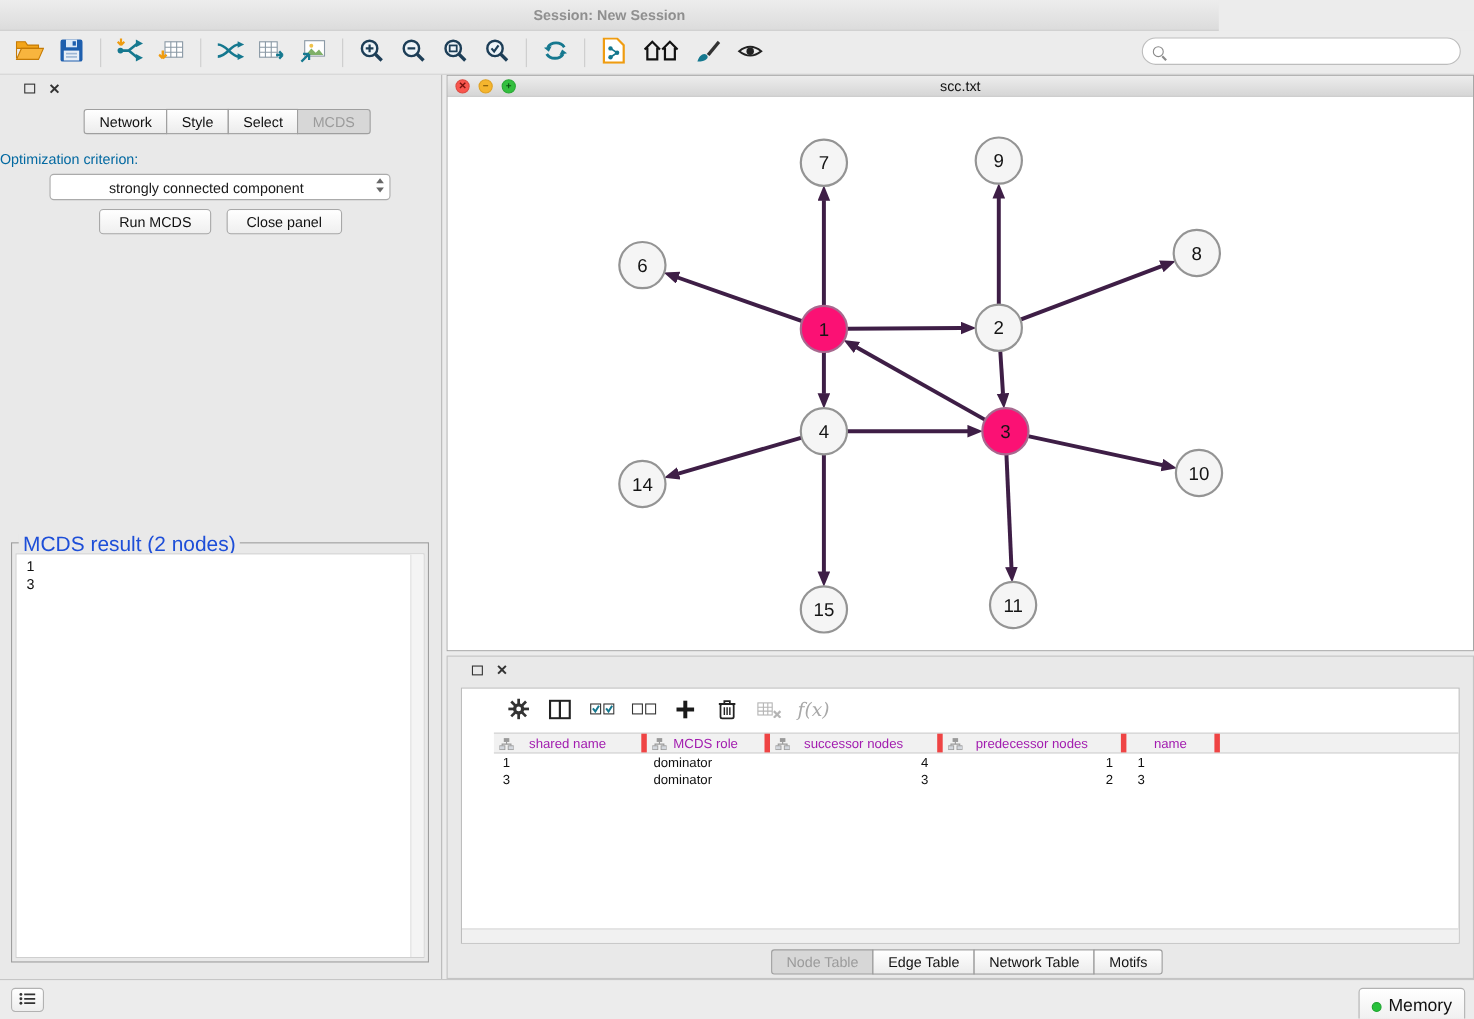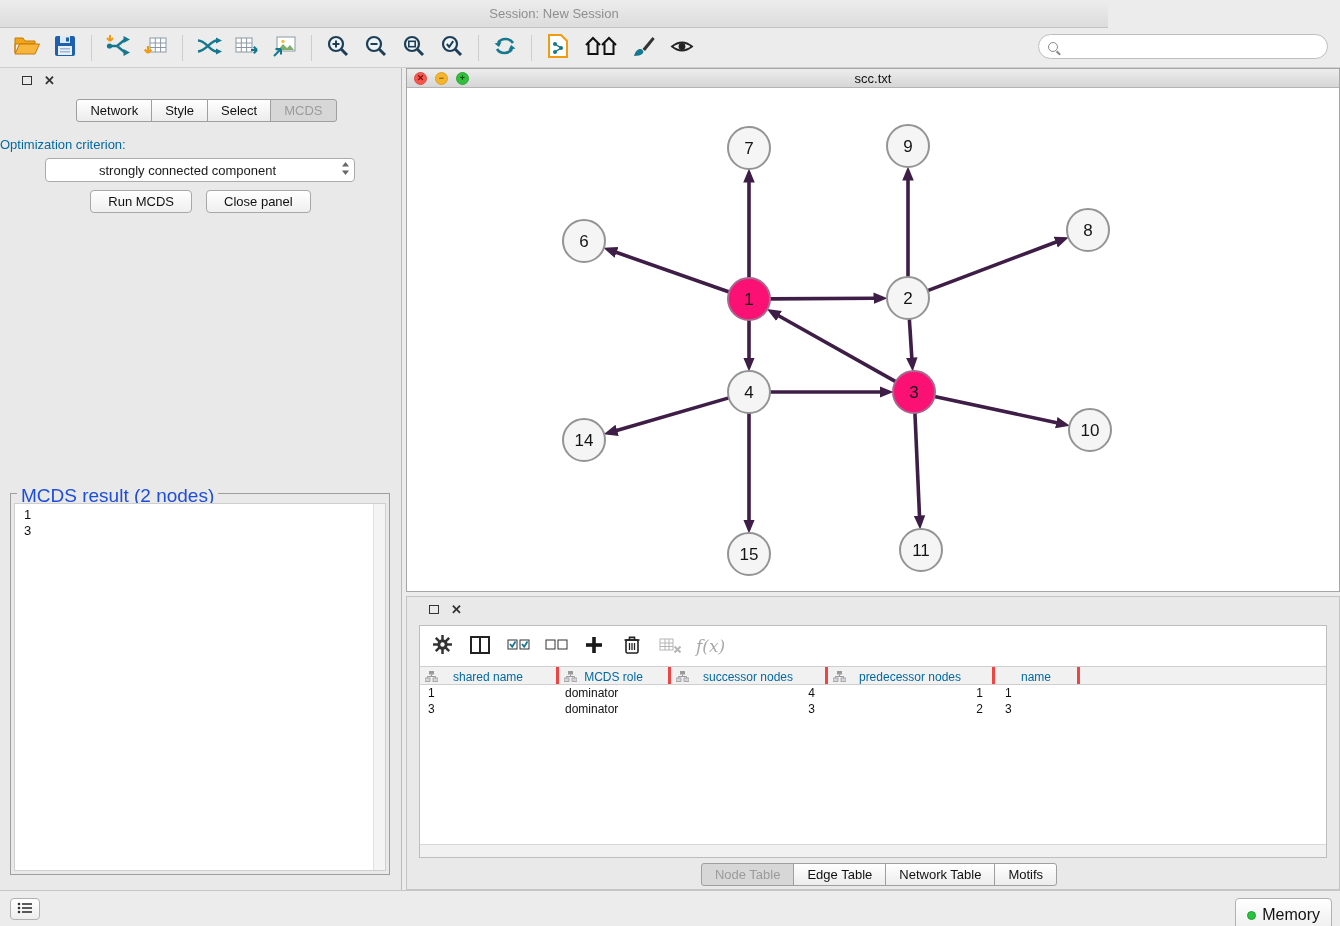--- a/index.html
+++ b/index.html
@@ -2,21 +2,21 @@
 <html><head>
 <meta charset="utf-8">
 <style>
   * { margin:0; padding:0; box-sizing:border-box; }
   html,body { width:1340px; height:926px; }
   body { font-family:"Liberation Sans", sans-serif; background:#ececec; position:relative; overflow:hidden; font-size:13px; color:#1a1a1a; }
 
   
   .titlebar { position:absolute; left:0; top:0; width:1108px; height:28px;
     background:linear-gradient(#ededed,#dcdcdc); border-bottom:1px solid #c3c3c3;
-    display:flex; align-items:center; justify-content:center; }
+    display:flex; align-items:center; justify-content:center;font-weight:bold; }
   .titlebar .t { color:#8f8f8f; font-size:13px; }
 
   
   .toolbar { position:absolute; left:0; top:28px; width:1340px; height:40px;
     background:#ececec; border-bottom:1px solid #cfcfcf; display:flex; align-items:center; padding:0 8px; }
   .tbtn { width:38px; height:34px; display:flex; align-items:center; justify-content:center; }
   .tsep { width:1px; height:26px; background:#cdcdcd; margin:0 7px; }
   .searchbox { position:absolute; right:12px; top:6px; width:290px; height:25px; background:#fff;
     border:1px solid #bdbdbd; border-radius:13px; display:flex; align-items:center; padding:0 9px; }
   .searchbox input { border:none; outline:none; flex:1; font-size:12px; background:transparent; }
@@ -56,26 +56,26 @@
   .light { width:13px; height:13px; border-radius:50%; display:flex; align-items:center; justify-content:center;
     font-size:9px; font-weight:bold; line-height:1; }
   .light.red { background:#f9564e; color:#76120d; border:1px solid #dd4a42; }
   .light.yellow { background:#f5b52e; color:#7d5406; border:1px solid #dfa123; }
   .light.green { background:#33bf3e; color:#0b5212; border:1px solid #2aa835; }
   .netcanvas { position:absolute; left:0; top:19px; width:932px; height:503px; background:#fff; }
   svg text { font-family:"Liberation Sans", sans-serif; }
 
   
   .tpanel { position:absolute; left:406px; top:596px; width:934px; height:294px; background:#e9e9e9; border:1px solid #c4c4c4; }
-  .tablebox { position:absolute; left:12px; top:28px; width:908px; height:233px; background:#fff; border:1px solid #bdbdbd; }
+  .tablebox { position:absolute; left:12px; top:28px; width:908px; height:233px; background:#fff; border:1px solid #bdbdbd;padding-left:29px; }
   .ttoolbar { height:40px; display:flex; align-items:center; padding:0 10px; gap:14px; }
   .tico { display:flex; align-items:center; justify-content:center; min-width:24px; height:26px; }
   .fx { font-family:"DejaVu Serif", serif; font-style:italic; font-size:17px; color:#a8a8a8; }
   .thead { display:flex; height:19px; background:#f1f1f1; border-top:1px solid #cfcfcf; border-bottom:1px solid #cfcfcf; font-size:12px; }
-  .th { display:flex; align-items:flex-end; justify-content:center; position:relative; border-right:3px solid #ef4444; color:#0369a1; }
+  .th { display:flex; align-items:center; justify-content:center; position:relative; border-right:5px solid #ef4444; color:#a21caf; }
   .th .treeicon { position:absolute; left:5px; top:4px; }
   .thfill { flex:1; }
   .trow { display:flex; height:16px; font-size:12px; align-items:center; color:#111; }
   .td { overflow:hidden; white-space:nowrap; }
   .c0 { width:139px; padding-left:8px; }
   .c1 { width:112px; padding-left:6px; }
   .c2 { width:157px; text-align:right; padding-right:13px; }
   .c3 { width:167px; text-align:right; padding-right:12px; }
   .c4 { width:85px; padding-left:10px; }
   .hscroll { position:absolute; left:0; right:0; bottom:0; height:13px; background:#f1f1f1; border-top:1px solid #d8d8d8; }

